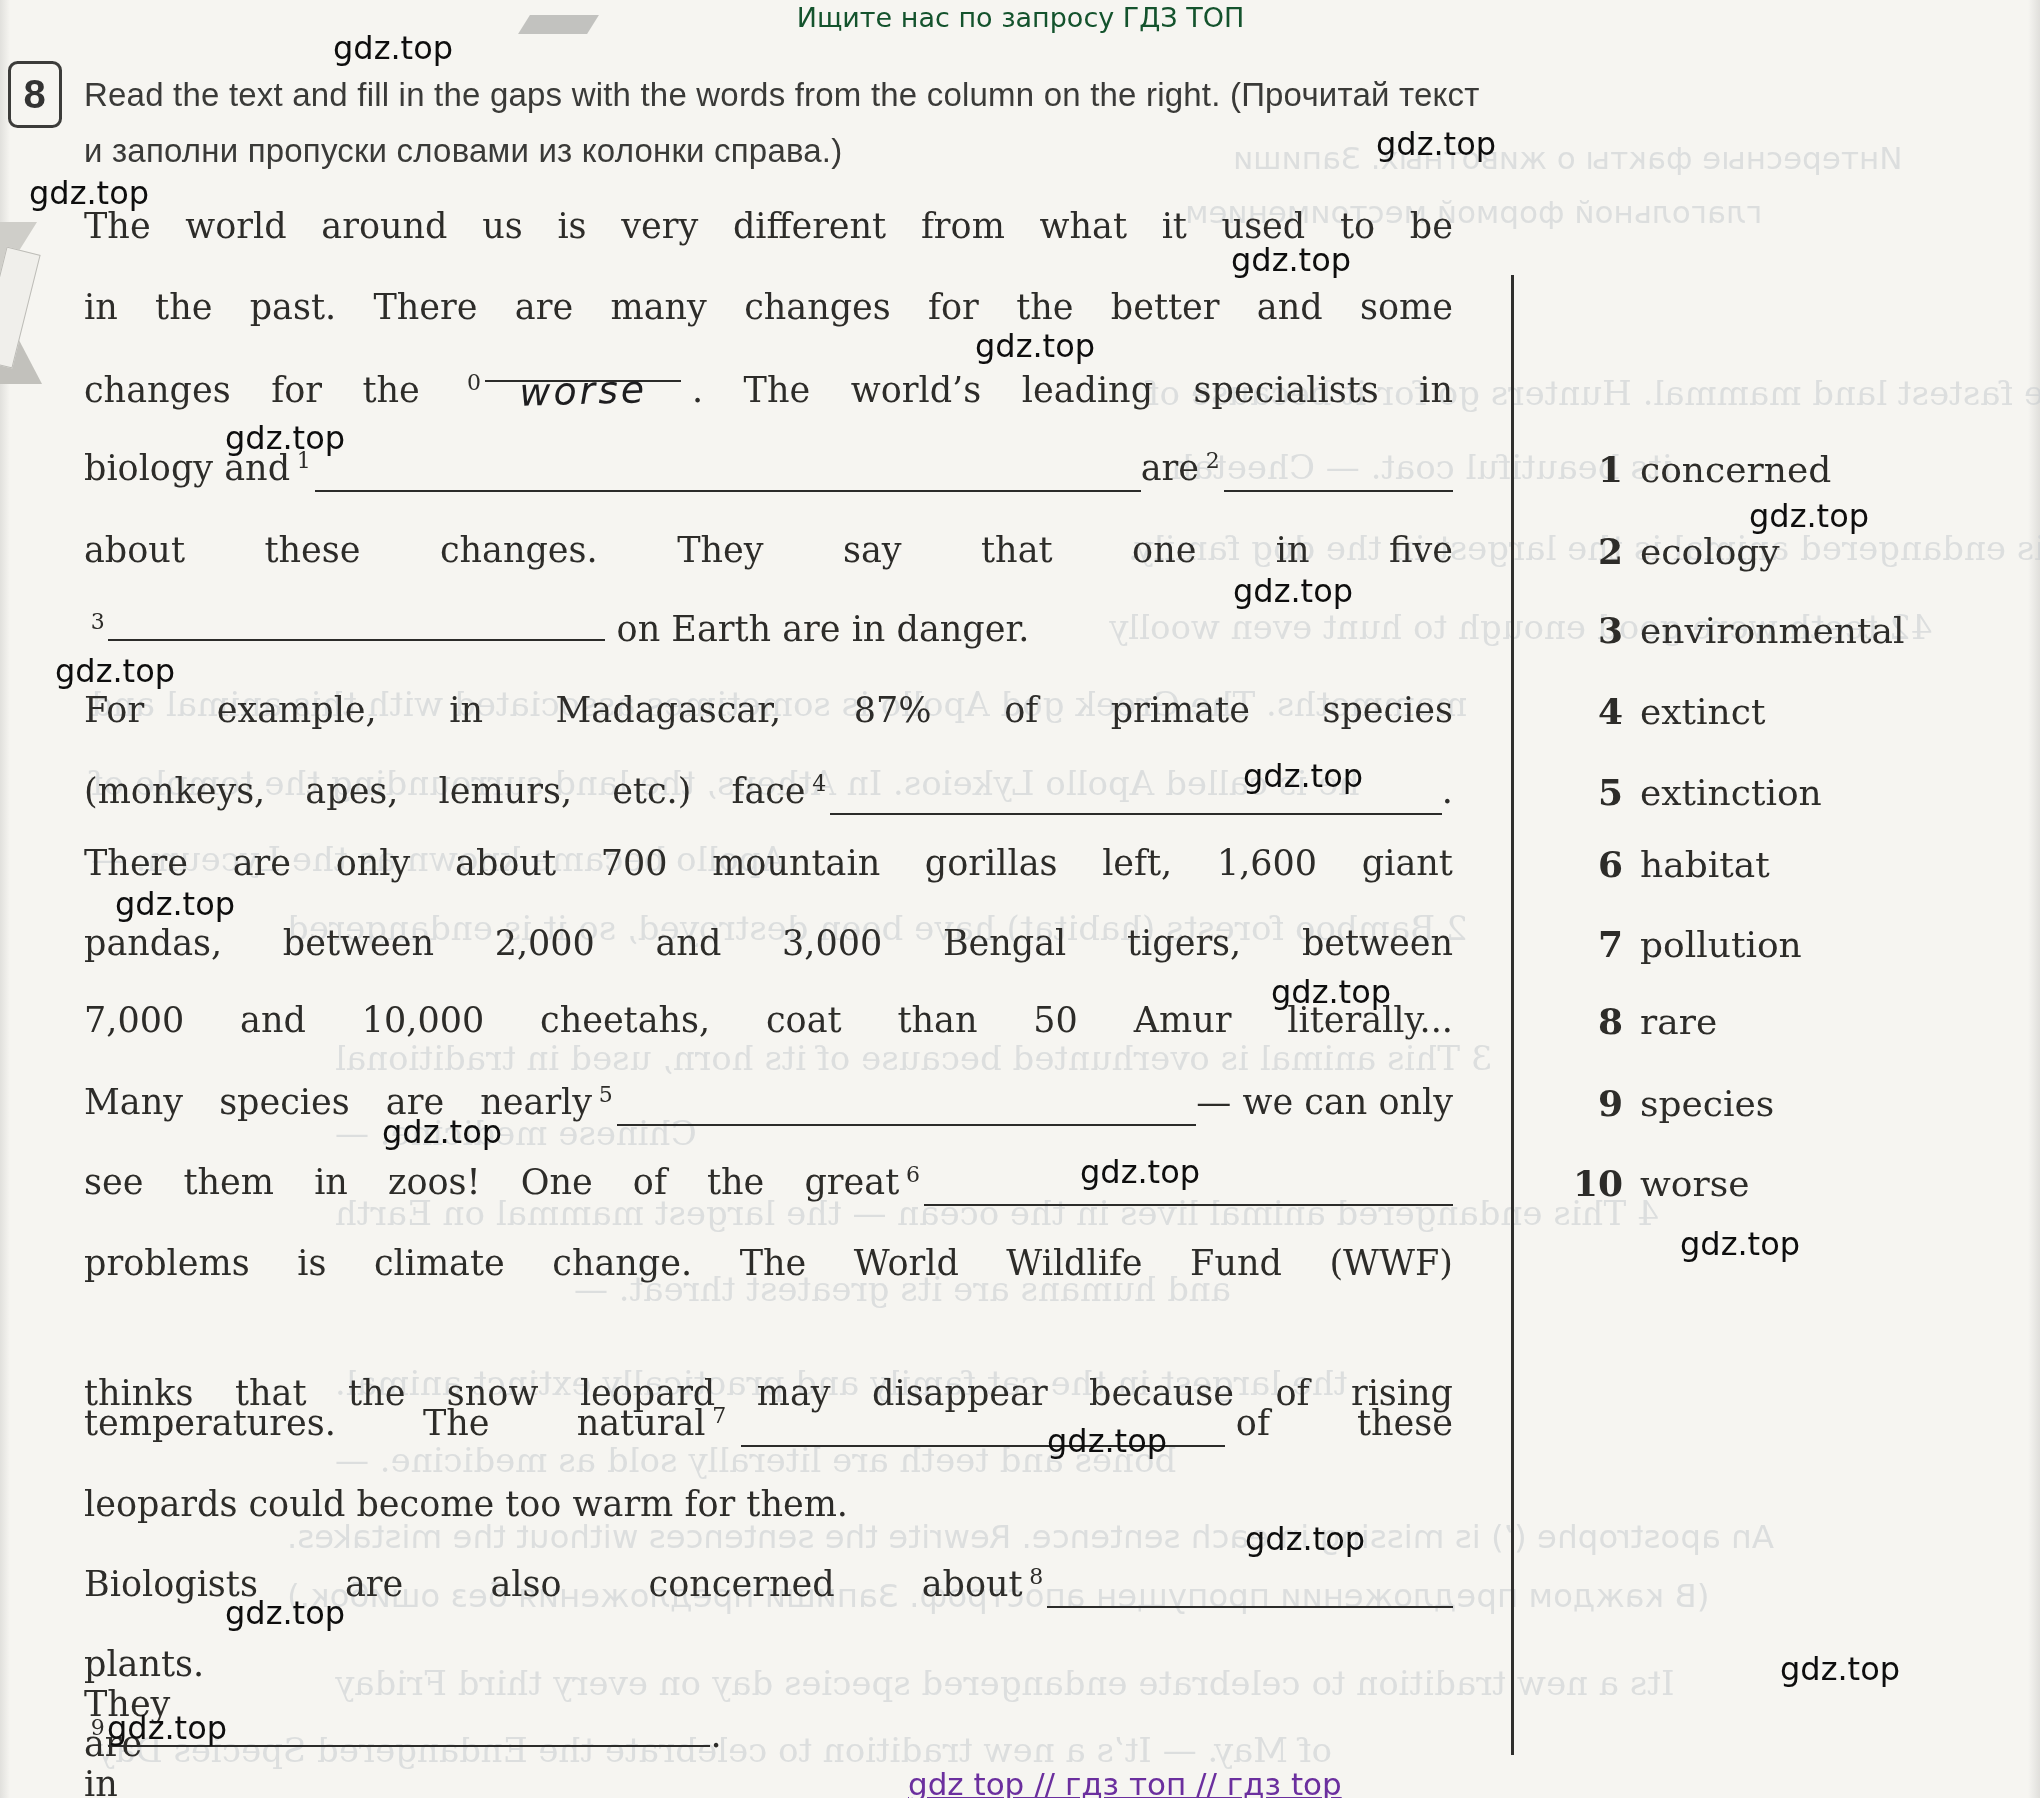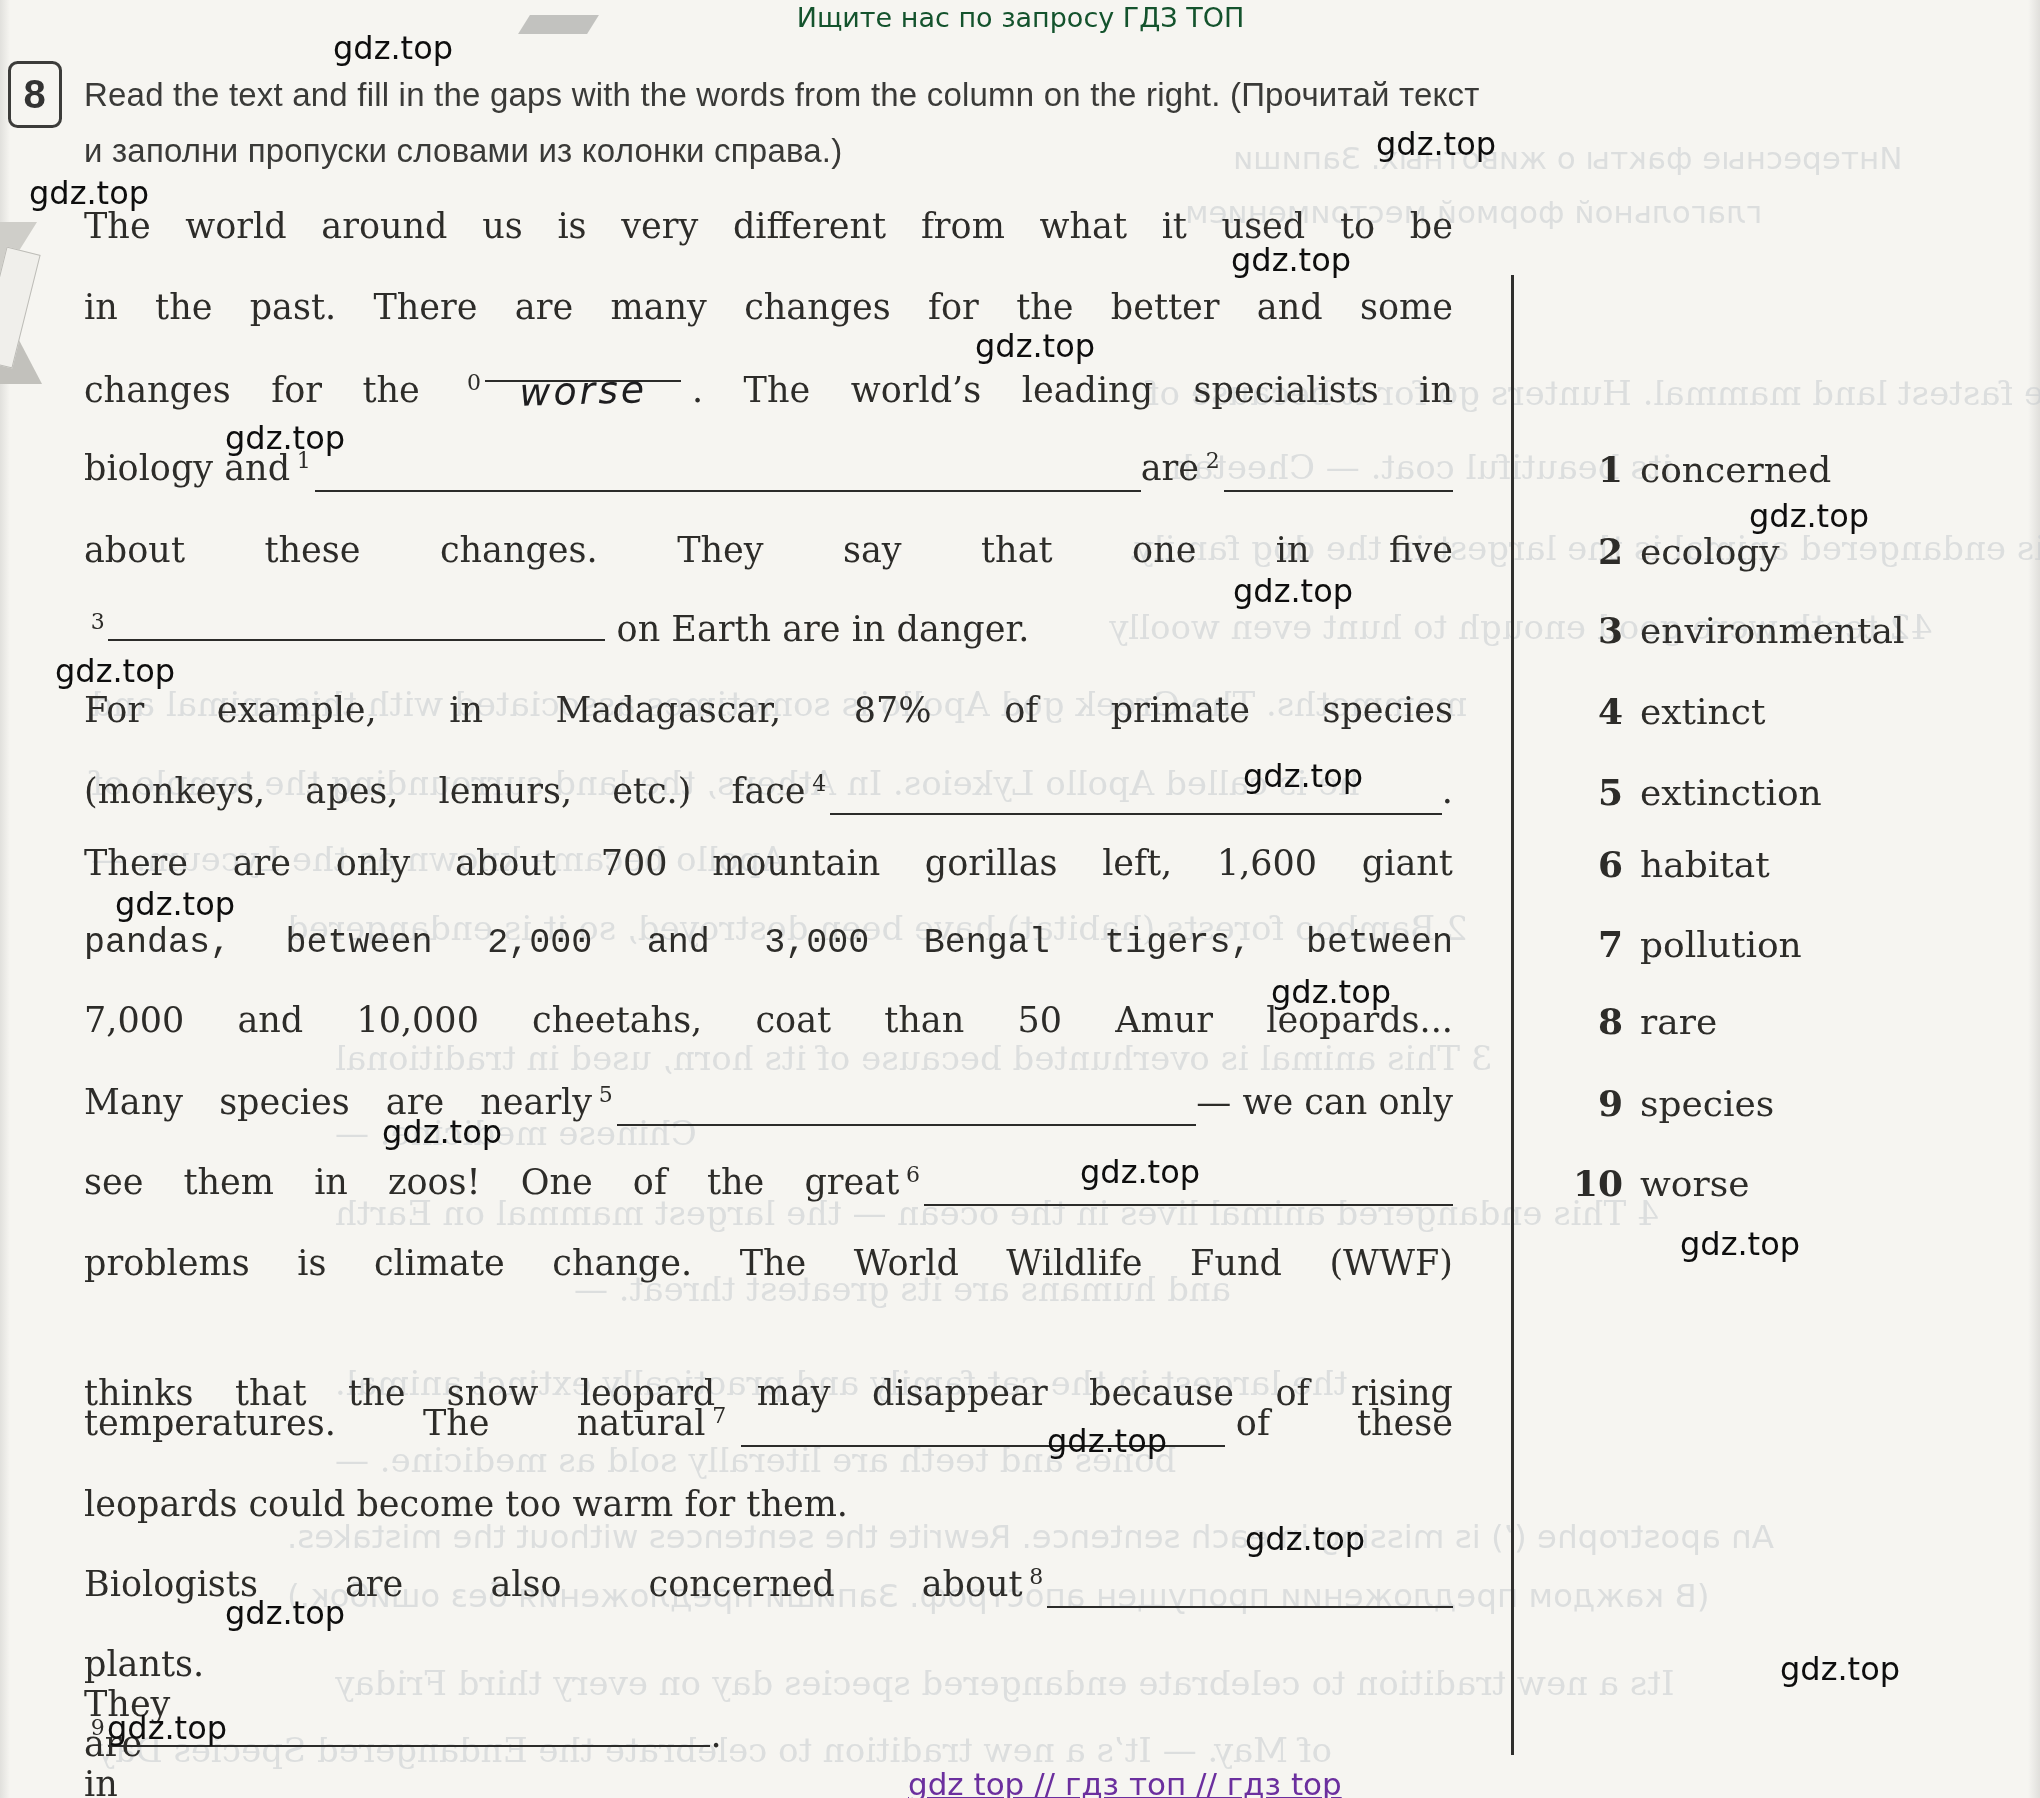--- a/index.html
+++ b/index.html
@@ -184,40 +184,40 @@
         <span class="chunk">are</span>
         <span class="chunk">only</span>
         <span class="chunk">about</span>
         <span class="chunk">700</span>
         <span class="chunk">mountain</span>
         <span class="chunk">gorillas</span>
         <span class="chunk">left,</span>
         <span class="chunk">1,600</span>
         <span class="chunk">giant</span>
       </div>
-      <div class="line justify" style="top: 923px; font-family: Liberation Mono, monospace;">
+      <div class="line justify" style="top: 923px;">
         <span class="chunk">pandas,</span>
         <span class="chunk">between</span>
         <span class="chunk">2,000</span>
         <span class="chunk">and</span>
         <span class="chunk">3,000</span>
         <span class="chunk">Bengal</span>
         <span class="chunk">tigers,</span>
         <span class="chunk">between</span>
       </div>
       <div class="line justify" style="top: 1000px;">
         <span class="chunk">7,000</span>
         <span class="chunk">and</span>
         <span class="chunk">10,000</span>
         <span class="chunk">cheetahs,</span>
         <span class="chunk">coat</span>
         <span class="chunk">than</span>
         <span class="chunk">50</span>
         <span class="chunk">Amur</span>
-        <span class="chunk">leopards...</span>
+        <span class="chunk">literally...</span>
       </div>
       <div class="line flexline" style="top: 1082px;">
         <span class="chunk" style="word-spacing: 25px;">Many species are nearly<span class="sup">5</span></span>
         <span class="gap grow" style="flex-grow: 1;"></span>
         <span class="chunk">— we can only</span>
       </div>
       <div class="line flexline" style="top: 1162px;">
         <span class="chunk" style="word-spacing: 29px;">see them in zoos! One of the great<span class="sup">6</span></span>
         <span class="gap grow" style="flex-grow: 1;"></span>
       </div>

